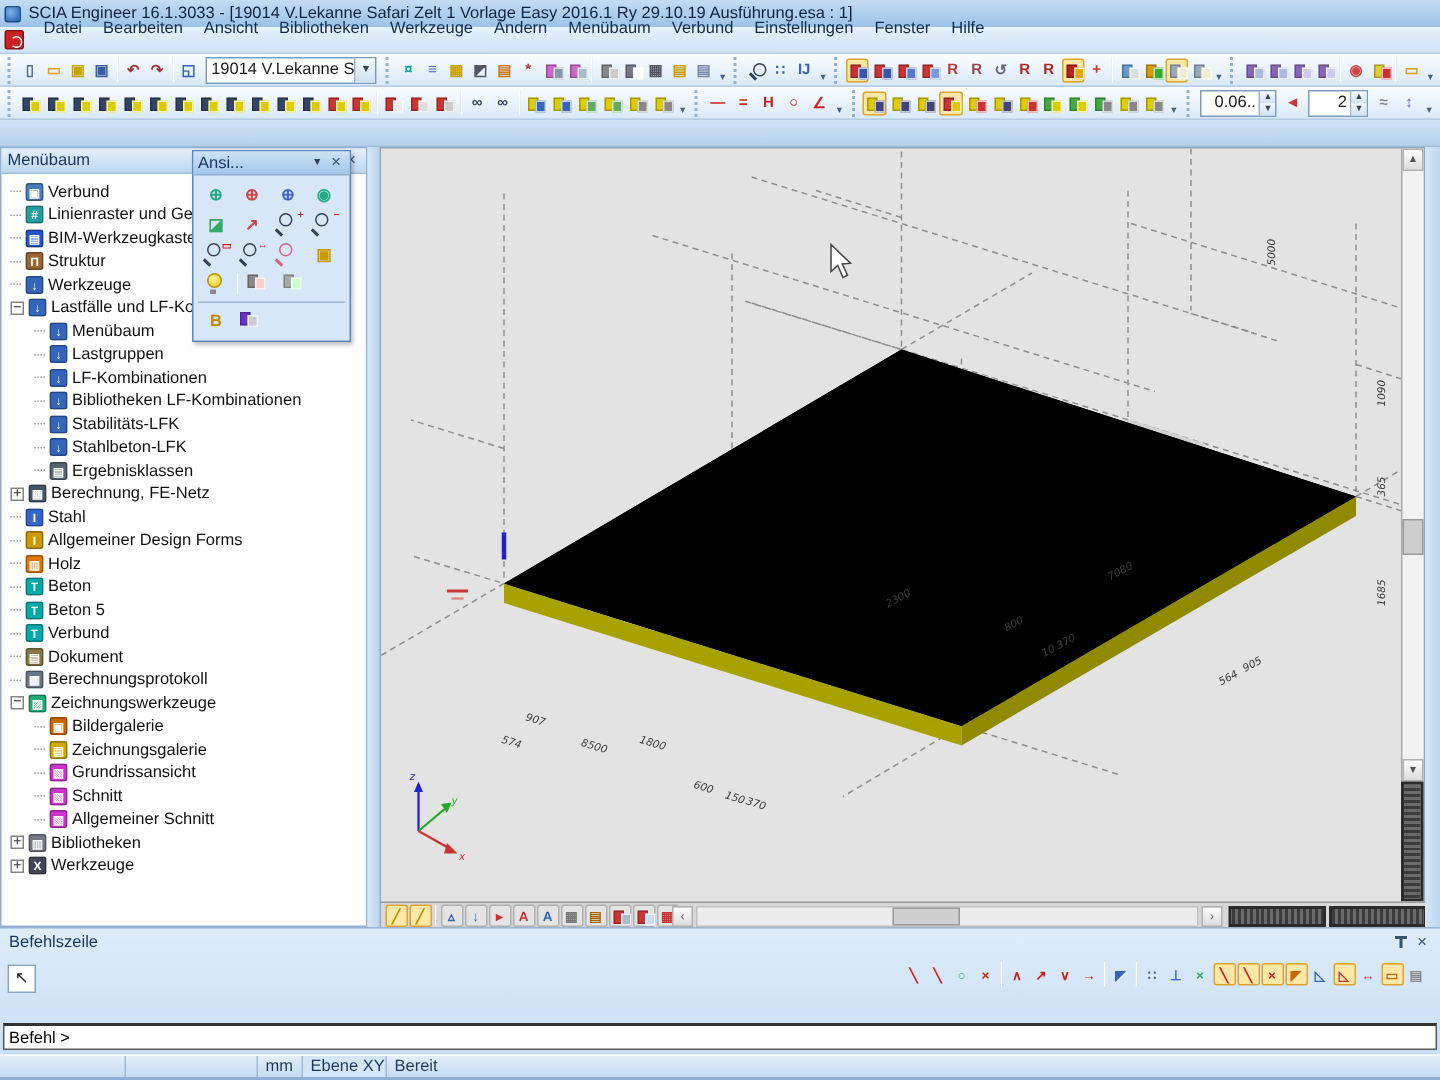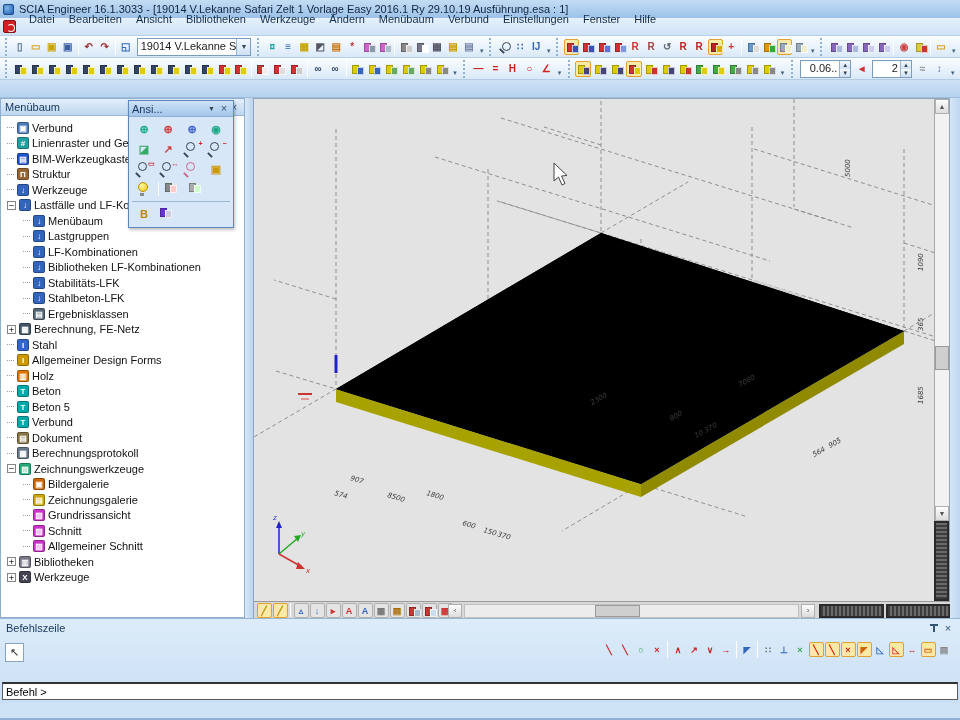--- a/index.html
+++ b/index.html
@@ -822,14 +822,21 @@
         <span class="icon p" style="color: rgb(204, 102, 0);">◤</span>
         <span class="icon" style="color: rgb(51, 102, 187);">◺</span>
         <span class="icon p" style="color: rgb(204, 51, 51);">◺</span>
         <span class="icon" style="color: rgb(204, 51, 51);">↔</span>
         <span class="icon p" style="color: rgb(204, 102, 0);">▭</span>
         <span class="icon" style="color: rgb(136, 136, 136);">▤</span>
       </div>
     <input class="cmdinput" value="Befehl &gt;" style="">
   </div>
 
+  <div class="statusbar" id="statusbar">
+      <div class="scell"></div>
+      <div class="scell"></div>
+      <div class="scell">mm</div>
+      <div class="scell">Ebene XY</div>
+      <div class="scell">Bereit</div>
+    </div>
   <div class="bottomstrip"></div>
 </div>
 
 </body></html>

